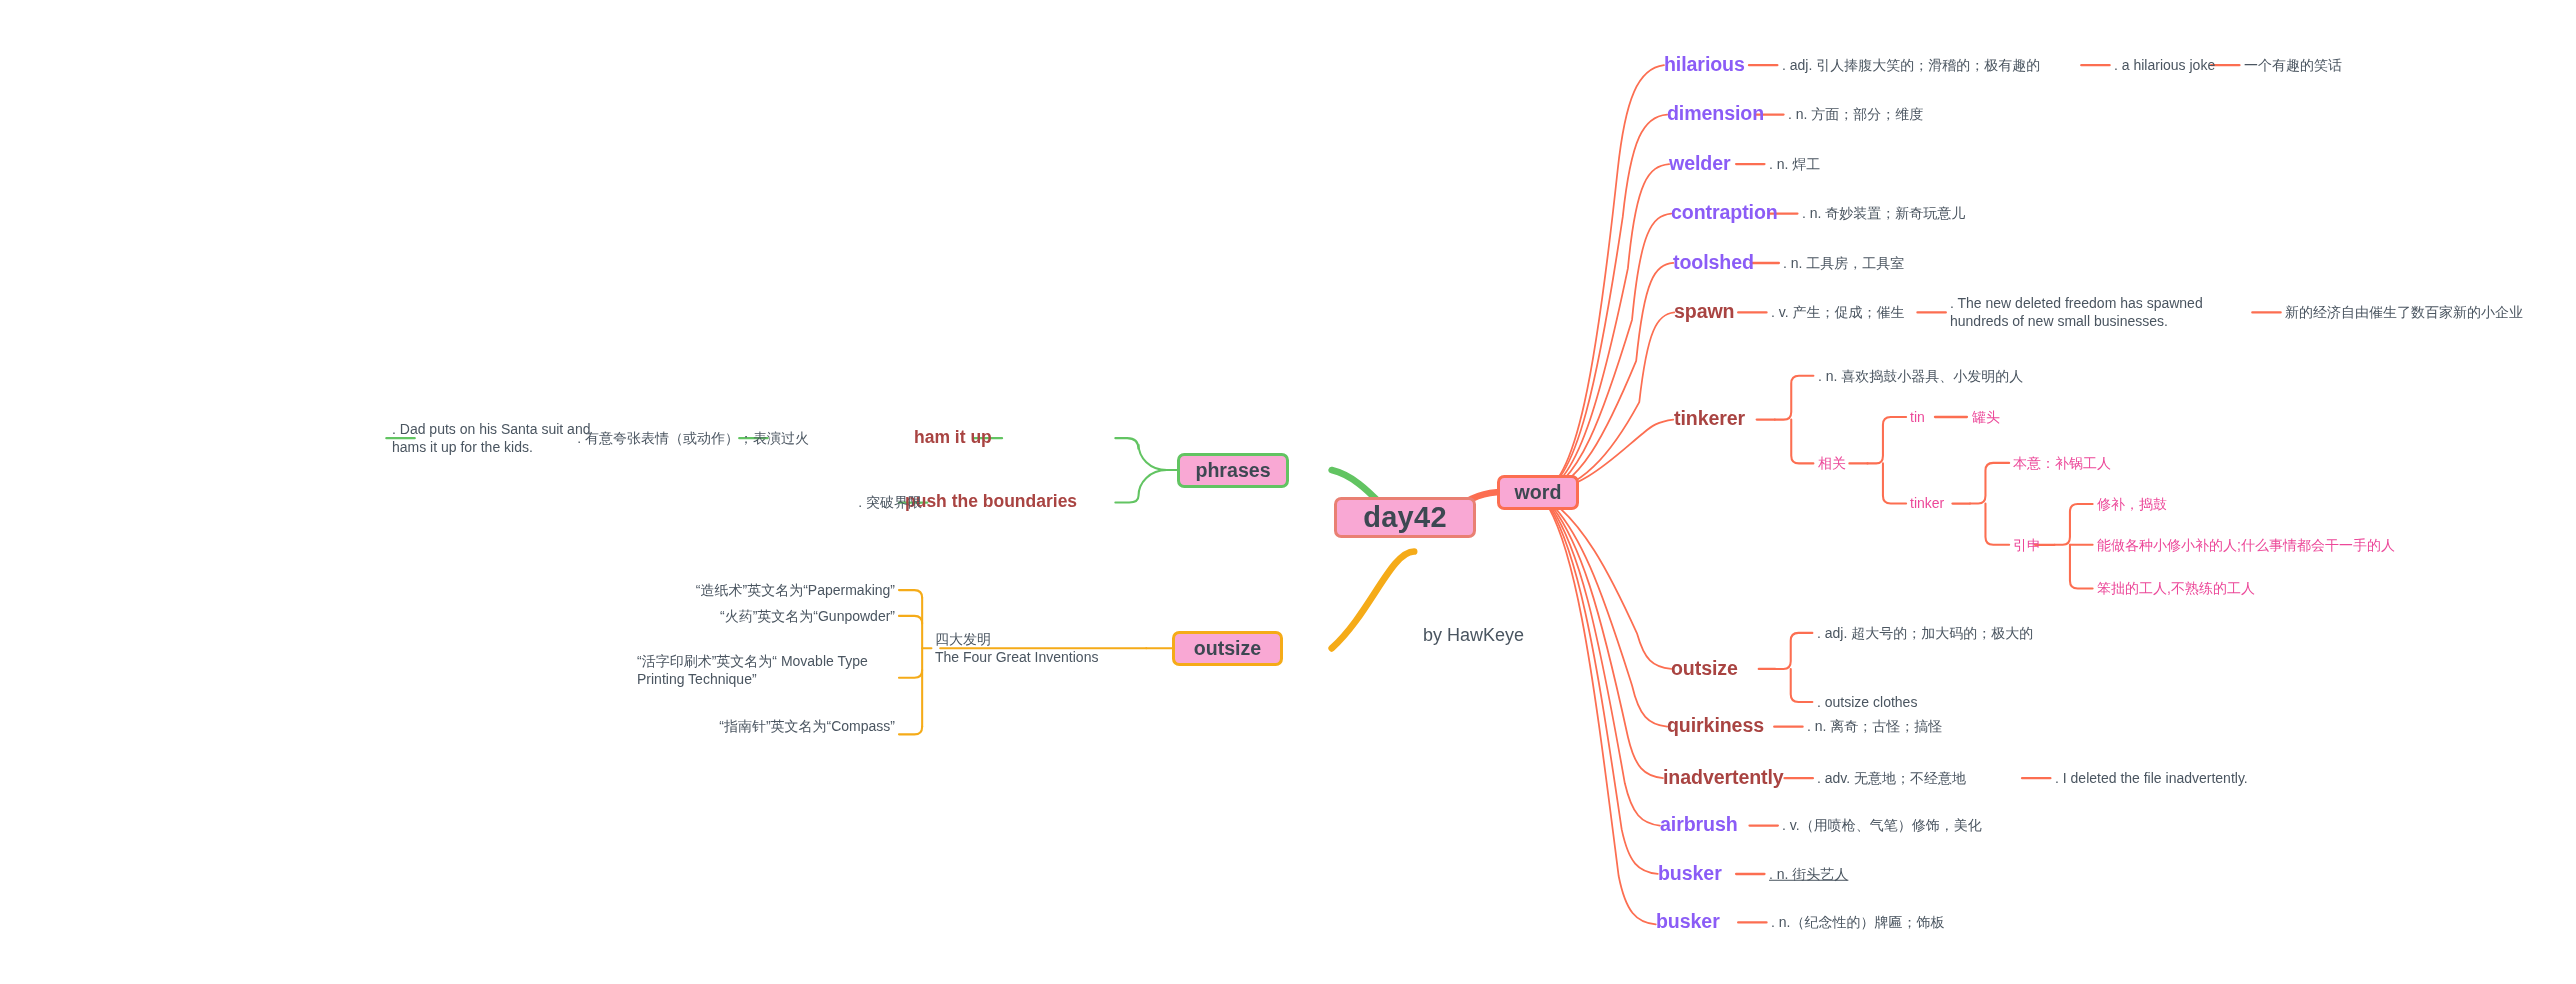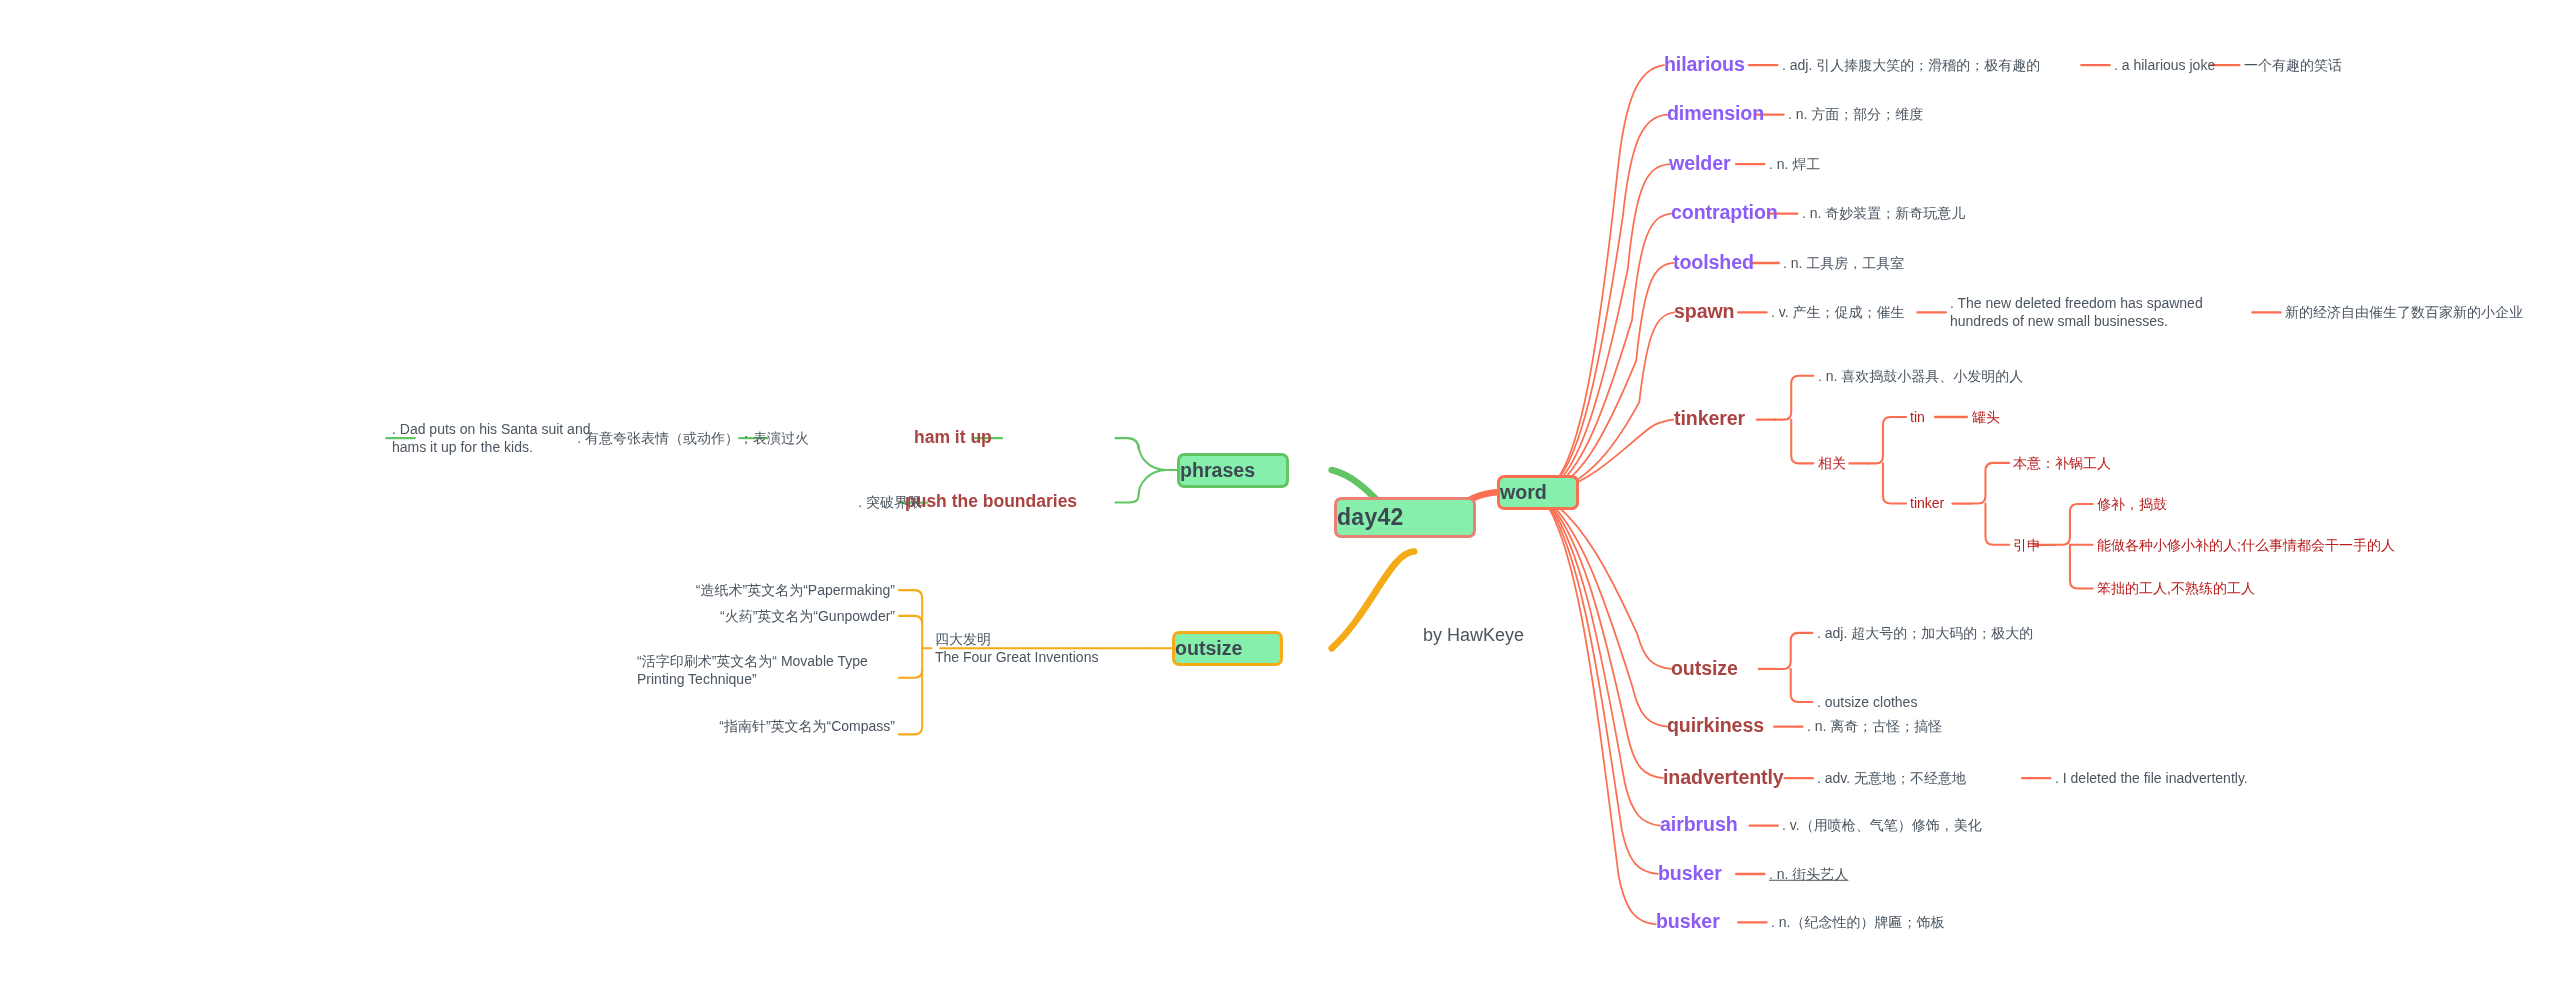--- a/index.html
+++ b/index.html
@@ -24,30 +24,31 @@
   .node{
     position:absolute;
     white-space:nowrap;
     line-height:1.32;
   }
   
   .boxnode{
     position:absolute;
     display:flex;
     align-items:center;
-    background:#86efac;
+    justify-content:center;
+    background:#f9a8d4;
     border-style:solid;
     box-sizing:border-box;
     white-space:nowrap;
   }
   .root-box{
     border-width:3.1px;
     border-color:#e98073;
     border-radius:7.2px;
-    font-size:23px;
+    font-size:29px;
     font-weight:bold;
     color:#3d4852;
     letter-spacing:0.3px;
   }
   .topic-box{
     border-width:3.1px;
     border-radius:7.2px;
     font-size:19.6px;
     font-weight:bold;
     color:#3d4852;
@@ -64,21 +65,21 @@
     letter-spacing:-0.1px;
   }
   .word-head.accent{color:#a94442;}
   .def{
     font-size:14px;
     color:#4a5560;
     font-weight:400;
   }
   .sub{
     font-size:14px;
-    color:#b91c1c;
+    color:#ec4899;
   }
   .phrase-head{
     font-size:17.5px;
     font-weight:bold;
     color:#a94442;
   }
   .byline{
     font-size:18px;
     color:#4a5560;
   }

